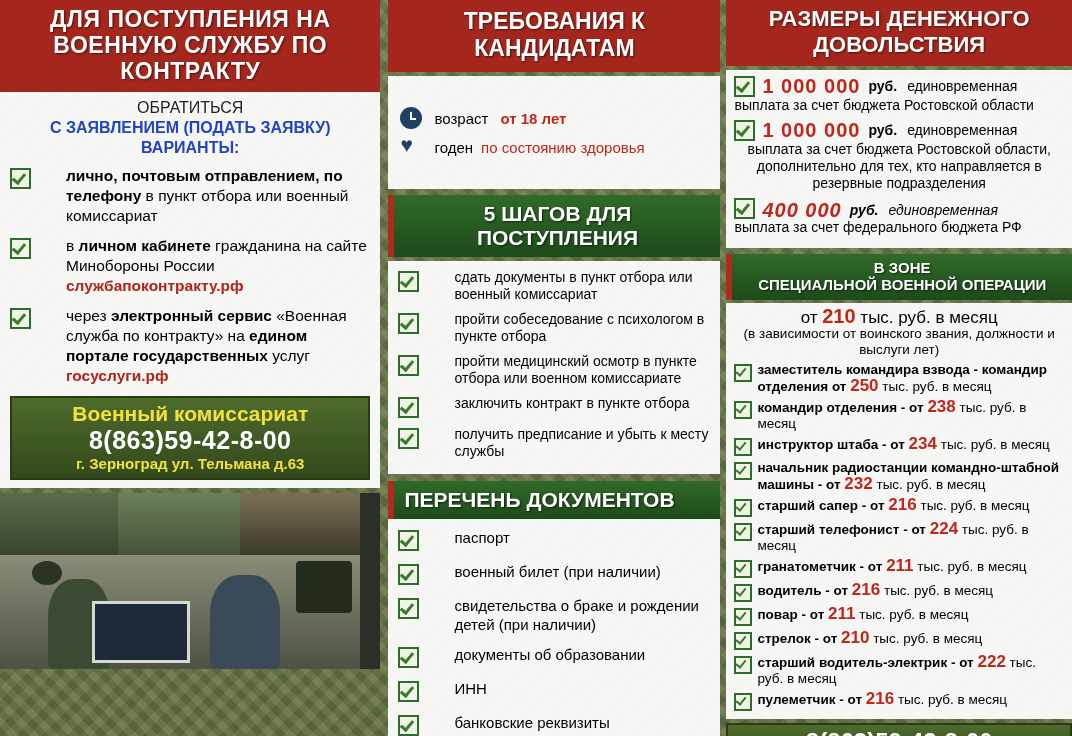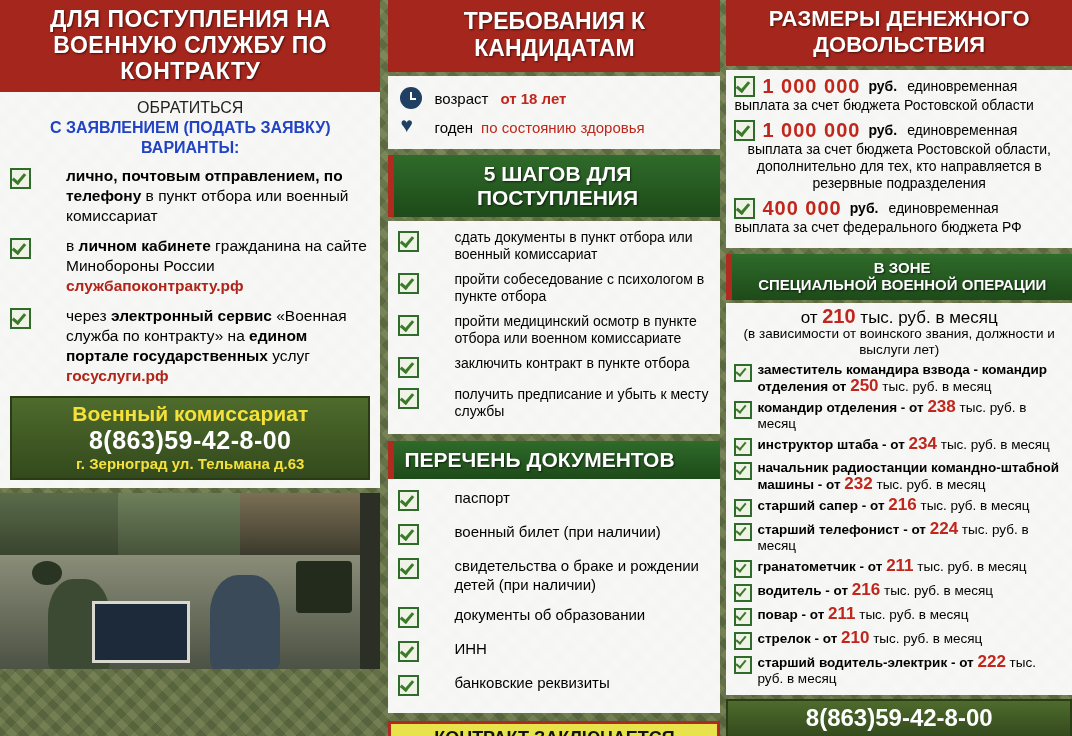--- a/index.html
+++ b/index.html
@@ -135,21 +135,21 @@
     color: #fff;
     font-weight: bold;
     font-size: 23px;
     text-align: center;
     line-height: 27px;
     padding: 8px 4px 10px 4px;
     text-shadow: 1px 1px 2px rgba(0,0,0,.55);
   }
   .c2-req {
     background: rgba(255,255,255,.94);
-    padding: 4px 12px;
+    padding: 24px 12px;
     margin-top: 4px;
   }
   .reqrow { display:flex; align-items:center; margin: 7px 0; font-size: 15px;}
   .ic-clock, .ic-heart {
     width: 22px; height: 22px; min-width:22px; margin-right: 12px;
     border-radius: 50%;
     background: #1f3f63;
     position: relative;
   }
   .ic-clock::after {
@@ -420,21 +420,21 @@
         <div style="display:flex; align-items:center;">
           <span class="check"></span>
           <span class="hl">1  000  000</span>
           <span style="margin-left:8px; font-weight:bold;">руб.</span>
           <span style="margin-left:10px;">единовременная</span>
         </div>
         <div style="text-align:center;">выплата за счет бюджета Ростовской области, дополнительно для тех, кто направляется в резервные подразделения</div>
       </div>
 
       <div class="pay">
-        <div style="display:flex; align-items:center;">
+        <div style="display:flex; align-items:flex-end;font-style:italic;">
           <span class="check"></span>
           <span class="hl">400  000</span>
           <span style="margin-left:8px; font-weight:bold;">руб.</span>
           <span style="margin-left:10px;">единовременная</span>
         </div>
         <div>выплата за счет федерального бюджета РФ</div>
       </div>
     </div>
 
     <div class="zone-bar">
@@ -555,20 +555,29 @@
         <div class="job">
           <span class="check"></span>
           <span class="jt">
             <span class="bold">старший водитель-электрик</span>
             <span class="bold">- от</span>
             <span class="amt">222</span>
             <span>тыс. руб. в месяц</span>
           </span>
         </div>
 
+        <div class="job">
+          <span class="check"></span>
+          <span class="jt">
+            <span class="bold">пулеметчик</span>
+            <span class="bold">- от</span>
+            <span class="amt">216</span>
+            <span>тыс. руб. в месяц</span>
+          </span>
+        </div>
 
       </div>
     </div>
 
     <div class="phone3">8(863)59-42-8-00</div>
   </div>
 
 </div>
 
 </body></html>

